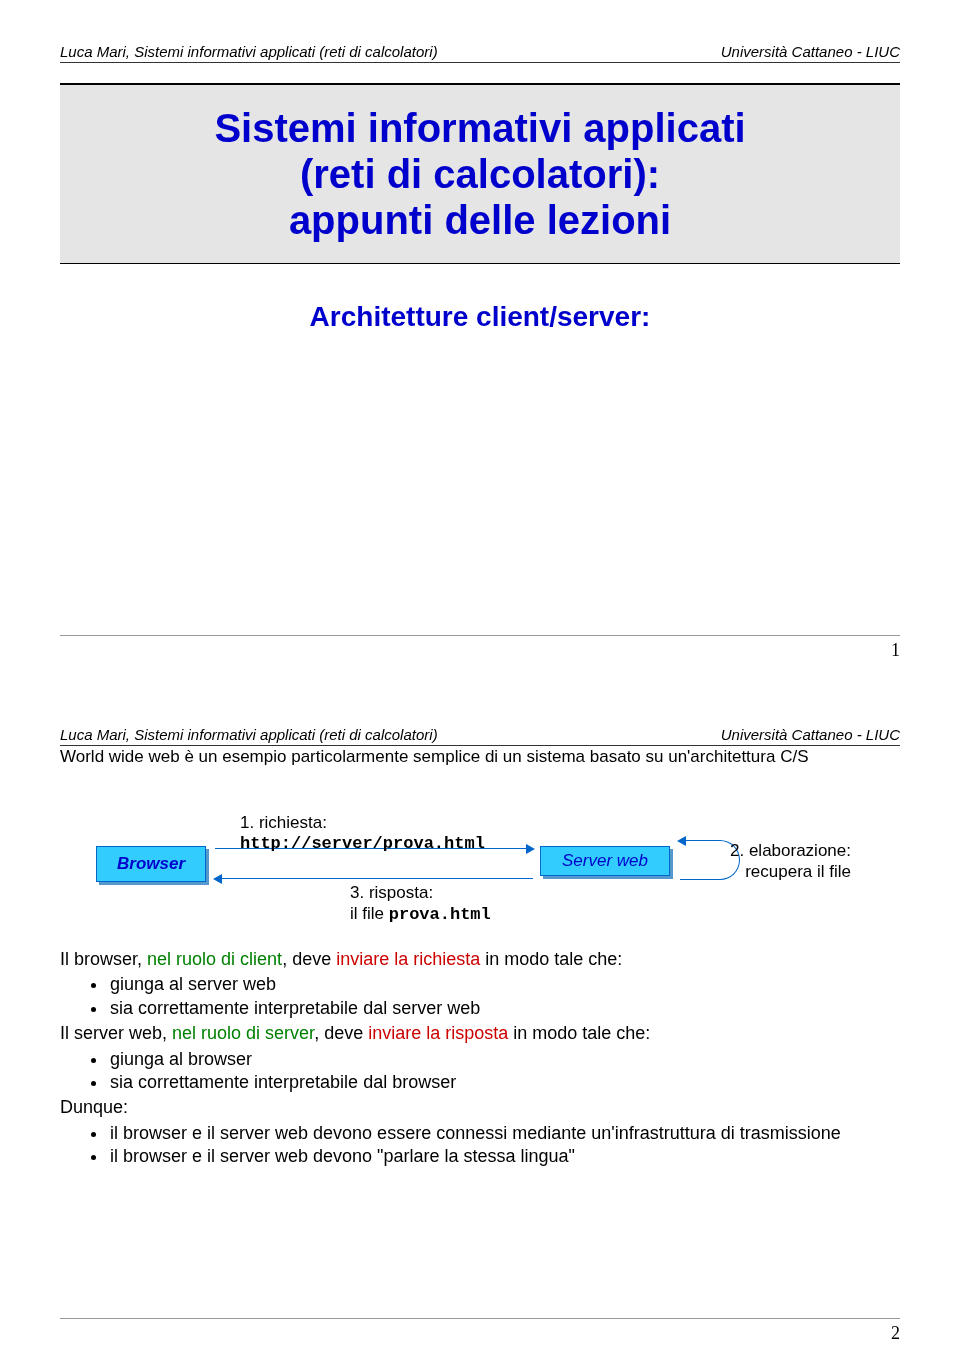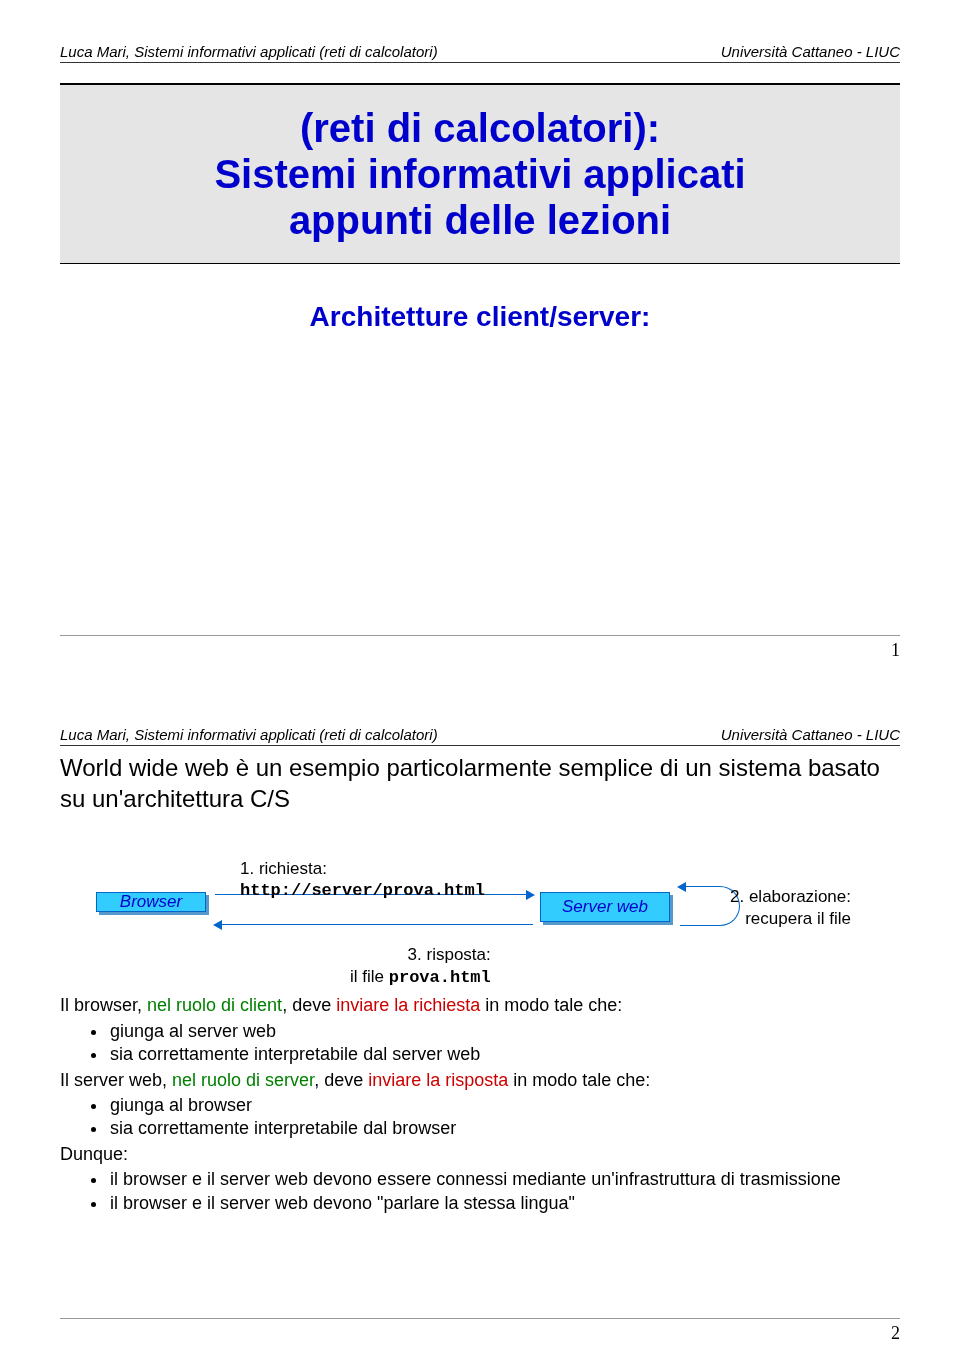--- a/index.html
+++ b/index.html
@@ -60,22 +60,21 @@
     font-size: 18px;
     padding-top: 4px;
   }
   .slide2 h2 {
     color: #0000cc;
     font-size: 32px;
     font-weight: bold;
     margin-top: 14px;
   }
   .slide2 .intro {
-    font-size: 24px;
-    margin-top: 6px;
+    font-size: 17px;
     line-height: 1.3;
   }
   .diagram {
     position: relative;
     height: 140px;
     margin-top: 30px;
     width: 100%;
   }
   .box {
     position: absolute;
@@ -83,21 +82,21 @@
     border: 1px solid #0066cc;
     box-shadow: 3px 3px 0 #5599cc;
     color: #0000cc;
     font-style: italic;
     font-size: 17px;
     display: flex;
     align-items: center;
     justify-content: center;
     padding: 4px 14px;
   }
-  .box.browser { left: 36px; top: 48px; width: 110px; height: 20px; }
+  .box.browser { left: 36px; top: 48px; width: 110px; height: 36px; font-weight: bold; }
   .box.server  { left: 480px; top: 48px; width: 130px; height: 30px; }
   .arrow-r {
     position: absolute;
     height: 0;
     border-top: 1px solid #0066cc;
     left: 155px;
     width: 318px;
   }
   .arrow-r::after {
     content: '';
@@ -164,22 +163,22 @@
 </head>
 <body>
 
 <div class="slide slide1">
   <div class="header">
     <span>Luca Mari, Sistemi informativi applicati (reti di calcolatori)</span>
     <span>Università Cattaneo - LIUC</span>
   </div>
 
   <div class="title-block">
+    <h1>Sistemi informativi applicati</h1>
     <h1>(reti di calcolatori):</h1>
-    <h1>Sistemi informativi applicati</h1>
     <h1>appunti delle lezioni</h1>
   </div>
 
   <div class="subtitle">
     <div>Architetture client/server:</div>
   </div>
 
   <div class="footer">
     <span>1</span>
   </div>
@@ -199,21 +198,21 @@
 
     <div class="arrow-r req"></div>
     <div class="arrow-l res"></div>
     <div class="loop"></div>
 
     <div class="dlabel" style="left:180px; top:14px;">
       <div>1. richiesta:</div>
       <div class="mono">http://server/prova.html</div>
     </div>
 
-    <div class="dlabel" style="left:290px; top:100px; text-align:right;">
+    <div class="dlabel" style="left:290px; top:84px; text-align:left;">
       <div>3. risposta:</div>
       <div>
         <span>il file </span><span class="mono">prova.html</span>
       </div>
     </div>
 
     <div class="dlabel" style="left:670px; top:42px;text-align:right;">
       <div>2. elaborazione:</div>
       <div>recupera il file</div>
     </div>

